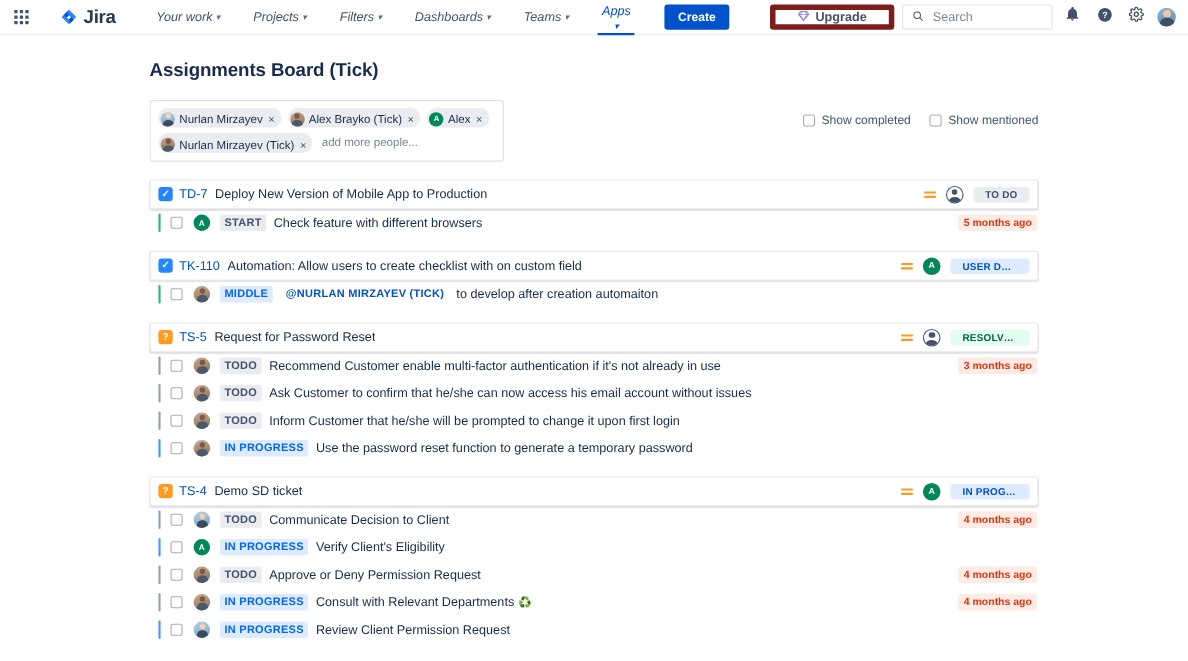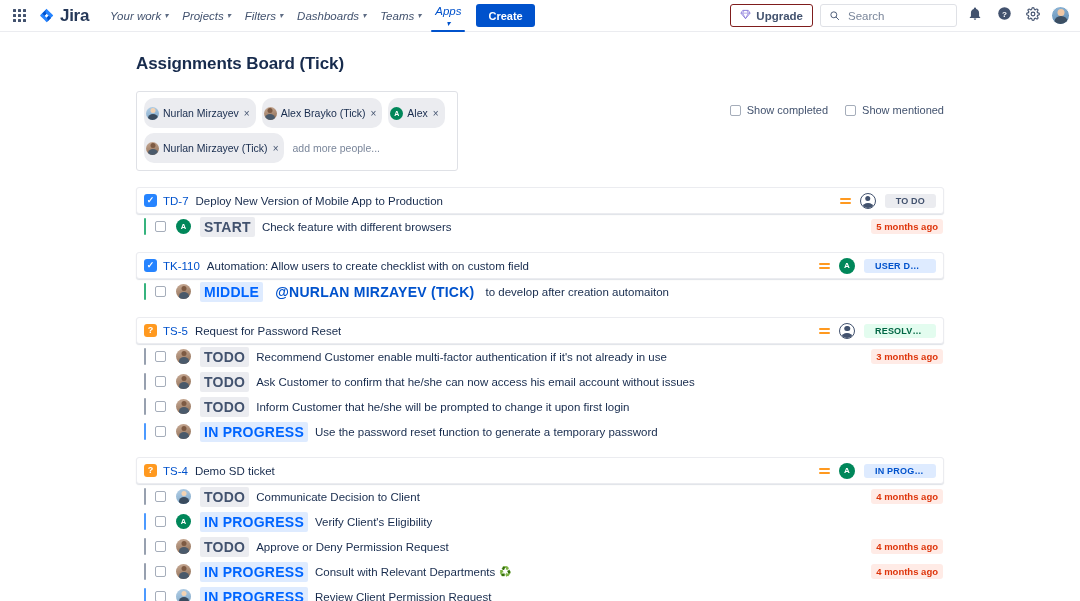--- a/index.html
+++ b/index.html
@@ -15,21 +15,21 @@
   
   .navbar {
     height: 32px;
     display: flex;
     align-items: center;
     padding: 0 10px 0 6px;
     border-bottom: 1px solid #ebecf0;
     background: #fff;
     position: relative;
   }
-  .nav-left { display: flex; align-items: center; gap: 0px; }
+  .nav-left { display: flex; align-items: center; gap: 16px; }
   .app-switcher {
     width: 26px; height: 26px;
     display: flex; align-items: center; justify-content: center;
     border-radius: 3px; cursor: pointer;
   }
   .grid-dots { display: grid; grid-template-columns: repeat(3, 3px); gap: 2px; }
   .grid-dots i { width: 3px; height: 3px; background: #42526e; display: block; border-radius: 0.5px; }
 
   .jira-logo { display: flex; align-items: center; gap: 5px; margin-left: 6px; margin-right: 14px; cursor: pointer; }
   .jira-mark { width: 17px; height: 17px; position: relative; }
@@ -50,22 +50,22 @@
 
   .create-btn {
     background: #0052cc; color: #fff; border: none; border-radius: 3px;
     font-size: 11px; font-weight: 600; padding: 0 12px; height: 23px;
     margin-left: 8px; cursor: pointer; font-family: inherit;
   }
 
   .nav-right { margin-left: auto; display: flex; align-items: center; gap: 7px; }
   .upgrade-btn {
     display: flex; align-items: center; gap: 5px;
-    border: 1px solid #7f1d1d; border-radius: 3px;
-    height: 23px; padding: 0 9px; font-size: 11.5px; font-weight: 600;
+    border: 5px solid #7f1d1d; border-radius: 3px;
+    height: 23px; padding: 0 20px; font-size: 11.5px; font-weight: 600;
     color: #42526e; cursor: pointer; background: #fff;
   }
   .search-box {
     display: flex; align-items: center; gap: 6px;
     border: 1px solid #dfe1e6; border-radius: 3px;
     height: 23px; width: 137px; padding: 0 8px; background: #fff;
     cursor: text;
   }
   .search-box input {
     border: none; outline: none; font-size: 11.5px; color: #42526e;
@@ -102,23 +102,23 @@
     display: flex; align-items: flex-start;
     margin: 17px 0 0 0; padding-left: 136px; padding-right: 136px;
   }
   .people-picker {
     border: 1px solid #dfe1e6; border-radius: 3px; background: #fff;
     width: 322px; padding: 6px 7px 7px 7px;
     display: flex; flex-wrap: wrap; align-content: flex-start; gap: 5px 6px;
     min-height: 46px;
   }
   .chip {
-    display: inline-flex; align-items: center; gap: 4px;
+    display: inline-flex; align-items: flex-end; gap: 4px;
     background: #ebecf0; border-radius: 10px; padding: 1px 6px 1px 2px;
-    font-size: 10.5px; color: #172b4d; height: 30px; cursor: default;
+    font-size: 10.5px; color: #172b4d; height: 18px; cursor: default;
   }
   .chip-x { color: #42526e; font-size: 10px; cursor: pointer; margin-left: 1px; }
   .chip-av { width: 13px; height: 13px; border-radius: 50%; overflow: hidden; position: relative; flex: 0 0 auto; }
   .av-blue { background: linear-gradient(165deg,#b3cfe6 0%, #7ea6c7 100%); }
   .av-brown { background: linear-gradient(165deg,#c9ab95 0%, #8a6a52 100%); }
   .av-green { background: #00875a; display:flex; align-items:center; justify-content:center; color:#fff; font-size:7px; font-weight:700; }
   .av-face::before {
     content:""; position:absolute; left:50%; top:10%; transform:translateX(-50%);
     width: 5px; height: 5px; border-radius:50%; background:#f3d3b3;
   }
@@ -129,21 +129,21 @@
   .av-brown.av-face::before { background:#7d5a43; }
   .av-brown.av-face::after { background:#4a5a6b; }
   .add-more {
     font-size: 10.5px; color: #7a869a; align-self: center; padding-left: 2px;
   }
 
   .show-opts {
     margin-left: auto; display: flex; align-items: center; gap: 17px;
     padding-top: 13px;
   }
-  .show-opt { display: flex; align-items: center; gap: 6px; cursor: pointer; }
+  .show-opt { display: flex; align-items: flex-start; gap: 6px; cursor: pointer; }
   .cb {
     width: 11px; height: 11px; border: 1.4px solid #a5adba; border-radius: 2px;
     background: #fff; flex: 0 0 auto;
   }
   .show-opt span { font-size: 11px; color: #42526e; }
 
   
   .issue-list { margin-top: 16px; }
 
   .issue-block { margin: 0 136px; }
@@ -214,21 +214,21 @@
   .sub-cb {
     width: 11px; height: 11px; border: 1.4px solid #a5adba; border-radius: 2px;
     background: #fff; flex: 0 0 auto; cursor: pointer;
   }
   .sub-av {
     width: 15px; height: 15px; border-radius: 50%; margin-left: 10px;
     flex: 0 0 auto; overflow: hidden; position: relative;
   }
   .sub-av.av-green { font-size: 7.5px; }
   .sub-label {
-    font-size: 14px; font-weight: 700; letter-spacing: 0.25px;
+    font-size: 10px; font-weight: 700; letter-spacing: 0.25px;
     padding: 2px 4px; border-radius: 2px; margin-left: 9px; text-transform: uppercase;
     white-space: nowrap;
   }
   .lb-gray { background: #ebecf0; color: #42526e; }
   .lb-blue { background: #deebff; color: #0065ff; }
   .lb-mention { background: transparent; color: #0052cc; padding-left: 3px; }
   .sub-text { font-size: 11.5px; color: #172b4d; margin-left: 7px; white-space: nowrap; }
   .recycle { margin-left: 4px; font-size: 10px; }
   .sub-time {
     margin-left: auto; margin-right: 1px;

